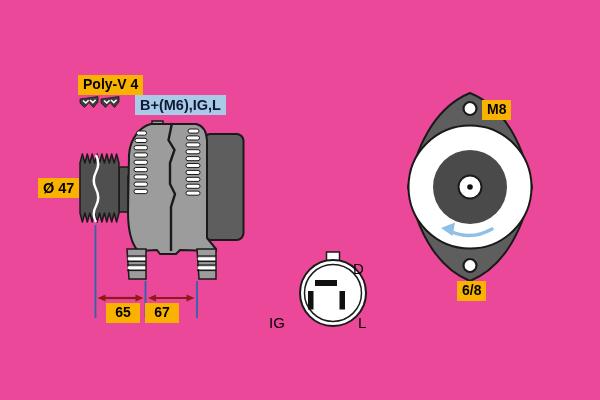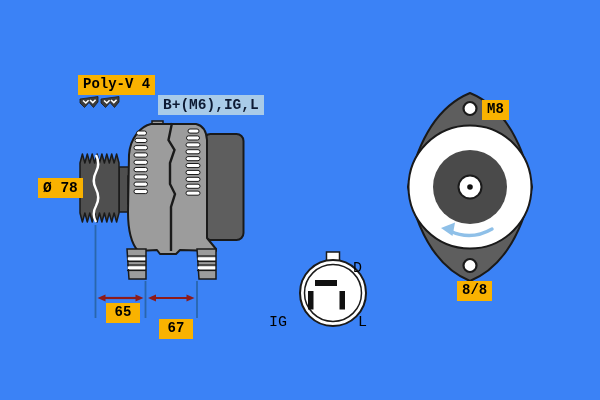--- a/index.html
+++ b/index.html
@@ -1,18 +1,18 @@
 <!DOCTYPE html>
 <html><head>
 <meta charset="utf-8">
 <style>
   html,body{margin:0;padding:0;background:#fff;}
   .stage{
-    position:relative;width:600px;height:400px;background:#3b82f6;
-    font-family:Liberation Mono, monospace;overflow:hidden;
+    position:relative;width:600px;height:400px;background:#ec4899;
+    font-family:Liberation Sans, sans-serif;overflow:hidden;
   }
   .stage svg{position:absolute;left:0;top:0;}
   .tag{
     position:absolute;font-weight:bold;font-size:14px;line-height:1.25;
     color:#000;padding:1px 5px;white-space:nowrap;
   }
   .tag-yellow{background:#f9b200;}
   .tag-blue{background:#a9cbe8;color:#0d1a33;}
   .dim-tag{width:24px;text-align:center;}
   .pin-label{
@@ -148,30 +148,30 @@
       <circle cx="470" cy="187" r="2.8" fill="#111"></circle>
       <g>
         <path d="M492,229 Q471,241 450,231" fill="none" stroke="#8fc0e8" stroke-width="3.5" stroke-linecap="round"></path>
         <polygon points="441,228 455,222.5 452.5,236" fill="#8fc0e8"></polygon>
       </g>
     </g>
   </svg>
 
   <div class="tag tag-yellow" style="left:78px;top:75px;">Poly-V 4</div>
 
-  <div class="tag tag-blue" style="left:158px;top:95px;font-size:14.5px;">B+(M6),IG,L</div>
+  <div class="tag tag-blue" style="left:135px;top:95px;font-size:14.5px;">B+(M6),IG,L</div>
 
-  <div class="tag tag-yellow" style="left:38px;top:178px;font-size:14.5px;">Ø 78</div>
+  <div class="tag tag-yellow" style="left:38px;top:178px;font-size:14.5px;">Ø 47</div>
 
   <div class="tag tag-yellow dim-tag" style="left:106px;top:303px;">65</div>
 
-  <div class="tag tag-yellow dim-tag" style="left:159px;top:303px;margin-top:16px;">67</div>
+  <div class="tag tag-yellow dim-tag" style="left:145px;top:303px;">67</div>
 
   <div class="tag tag-yellow" style="left:482px;top:100px;">M8</div>
 
-  <div class="tag tag-yellow" style="left:457px;top:281px;">8/8</div>
+  <div class="tag tag-yellow" style="left:457px;top:281px;">6/8</div>
 
   <div class="pin-label" style="left:353px;top:260px;">D</div>
 
   <div class="pin-label" style="left:269px;top:314px;">IG</div>
 
   <div class="pin-label" style="left:358px;top:314px;">L</div>
 </div>
 
 </body></html>

